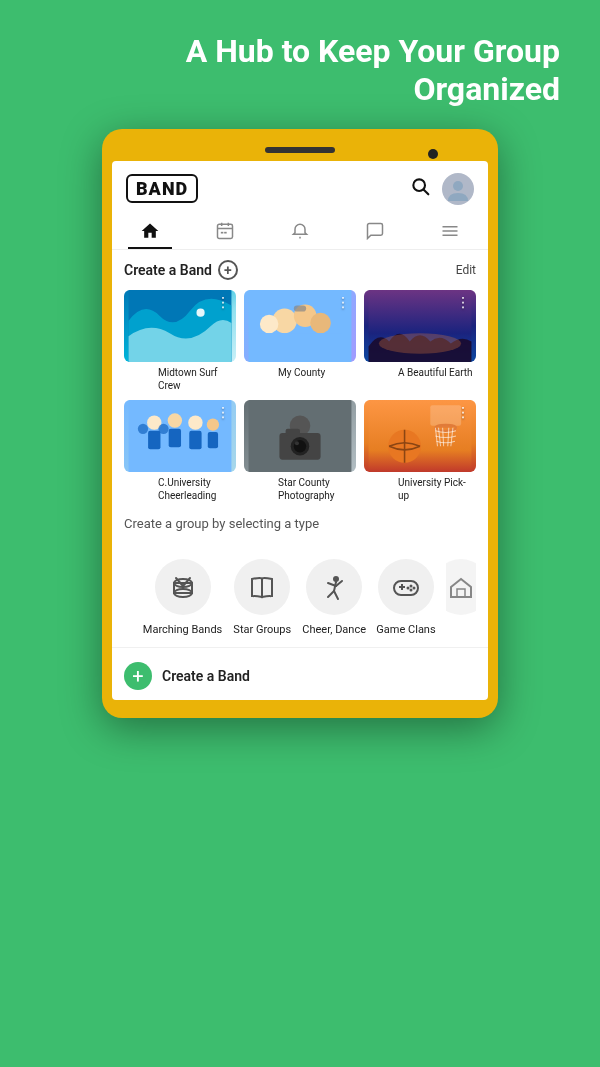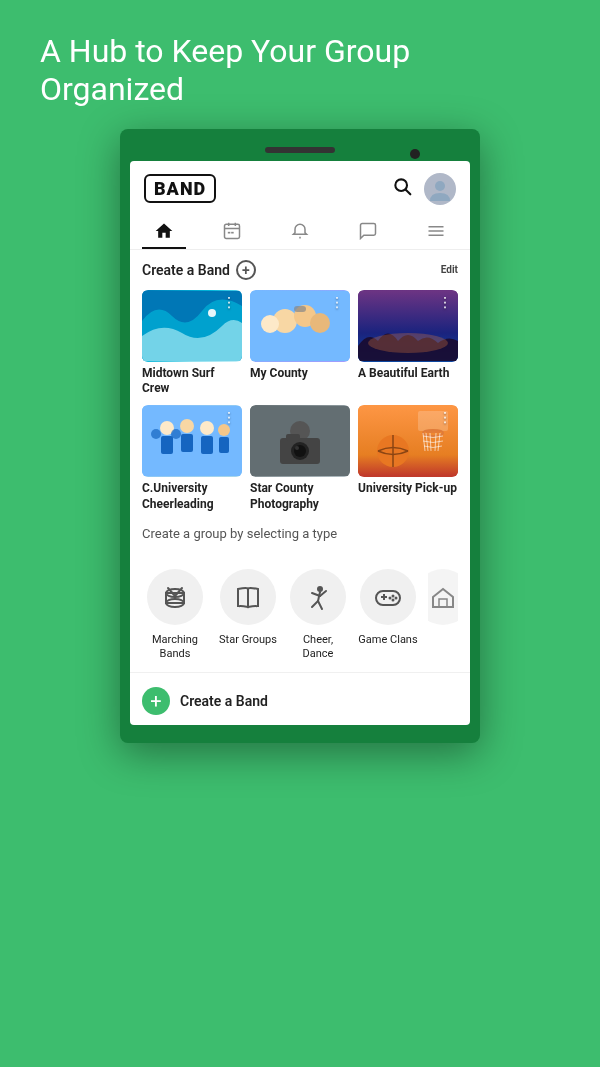--- a/index.html
+++ b/index.html
@@ -6,33 +6,33 @@
     body {
       width: 600px;
       height: 1067px;
       background-color: #3DBD6E;
       font-family: 'Roboto', Arial, sans-serif;
       overflow: hidden;
       position: relative;
     }
 
     .headline {
-      text-align: left;
+      text-align: right;
       color: white;
       font-size: 32px;
-      font-weight: 400;
+      font-weight: 700;
       padding: 32px 40px 20px;
       line-height: 1.2;
     }
 
     .phone-outer {
-      width: 360px;
+      width: 396px;
       margin: 0 auto;
-      background: #15803d;
-      border-radius: 8px;
+      background: #eab308;
+      border-radius: 20px;
       padding: 18px 10px 18px;
       position: relative;
       box-shadow: 0 10px 40px rgba(0,0,0,0.4);
     }
 
     .phone-speaker {
       width: 70px;
       height: 6px;
       background: #333;
       border-radius: 3px;
@@ -150,24 +150,23 @@
       border-radius: 50%;
       display: flex;
       align-items: center;
       justify-content: center;
       font-size: 14px;
       color: #555;
       line-height: 1;
     }
 
     .edit-btn {
-      font-size: 10px;
+      font-size: 12px;
       color: #444;
       cursor: pointer;
-      font-weight: bold;
     }
 
     
     .bands-grid {
       display: grid;
       grid-template-columns: 1fr 1fr 1fr;
       gap: 8px;
       margin-bottom: 14px;
     }
 
@@ -187,24 +186,25 @@
     .band-more-btn {
       position: absolute;
       top: 4px;
       right: 6px;
       color: white;
       font-size: 14px;
       text-shadow: 0 1px 2px rgba(0,0,0,0.5);
     }
 
     .band-name {
-      font-size: 12px;
+      font-size: 10px;
       color: #222;
-      font-weight: 700;
+      font-weight: 400;
       line-height: 1.3;
+      margin-left: 34px;
     }
 
     
     .thumb-surf {
       background: linear-gradient(135deg, #0077b6 0%, #00b4d8 40%, #90e0ef 70%, #caf0f8 100%);
     }
     .wave-svg { width: 100%; height: 100%; }
 
     
     .thumb-friends {
@@ -235,20 +235,21 @@
     .group-type-label {
       font-size: 13px;
       color: #555;
       margin-bottom: 28px;
     }
 
     .group-types {
       display: flex;
       gap: 10px;
       overflow: hidden;
+      justify-content: flex-end;
     }
 
     .group-type-item {
       display: flex;
       flex-direction: column;
       align-items: center;
       gap: 8px;
       cursor: pointer;
       min-width: 60px;
     }

